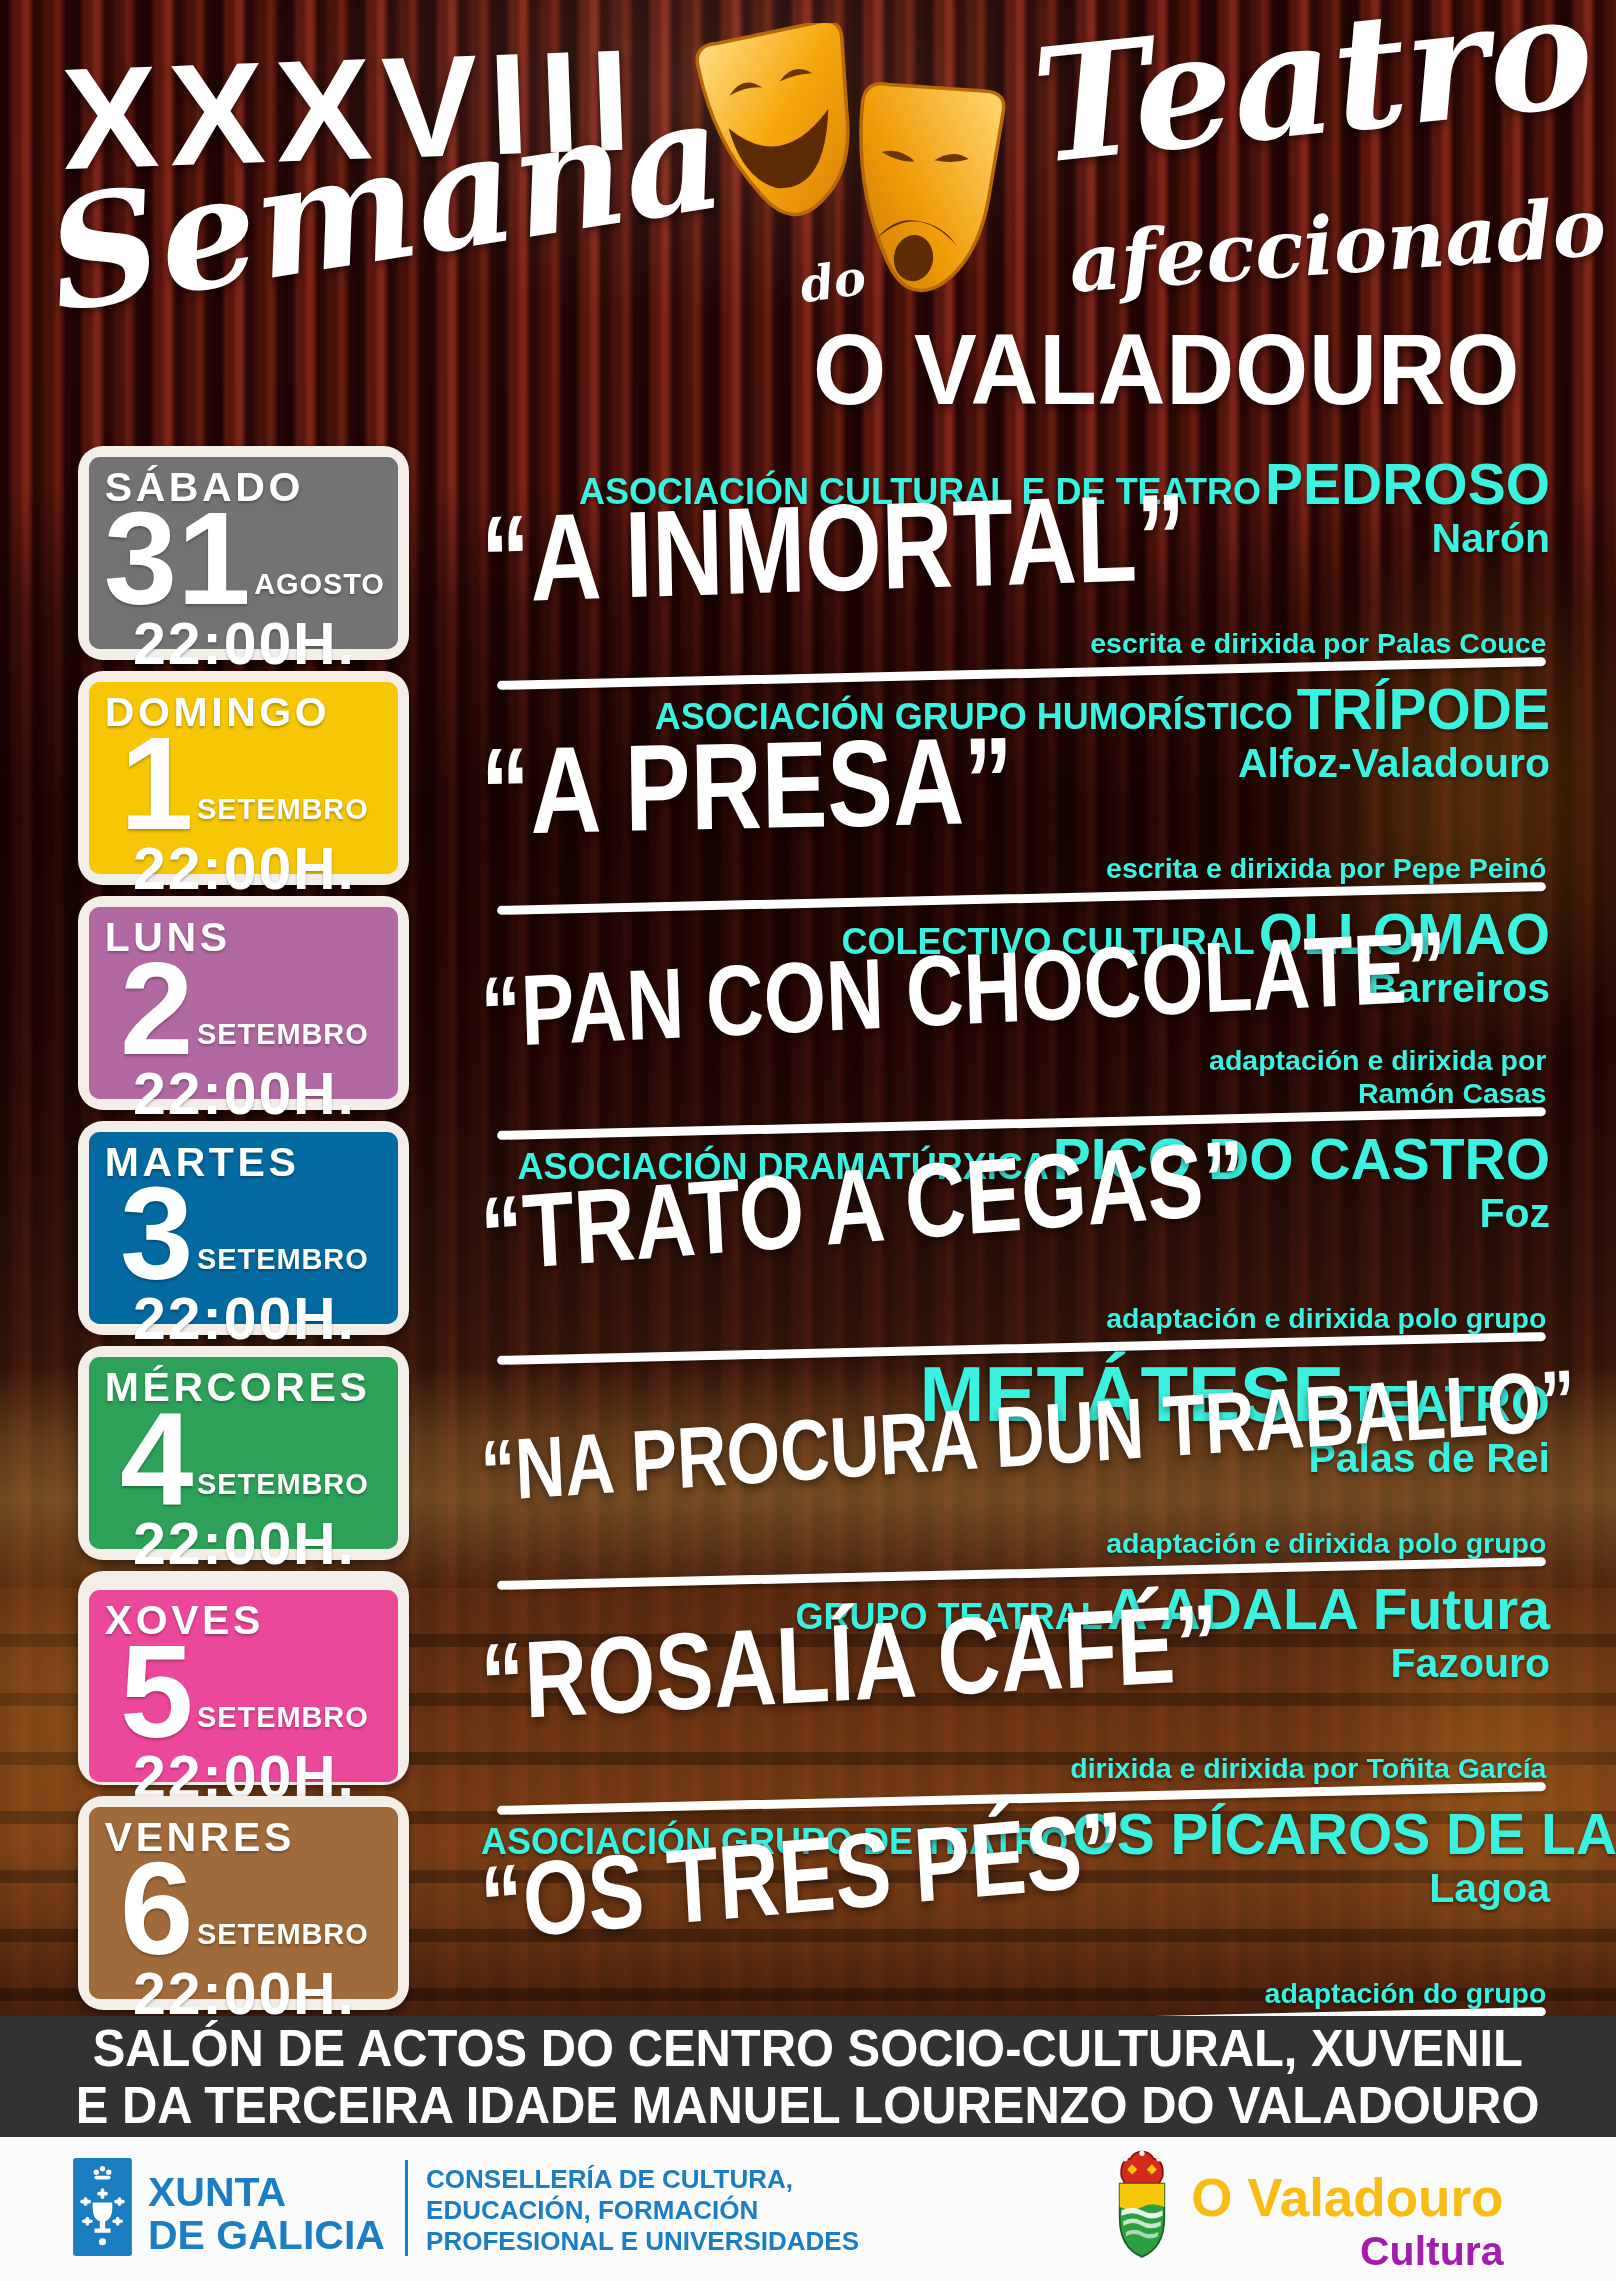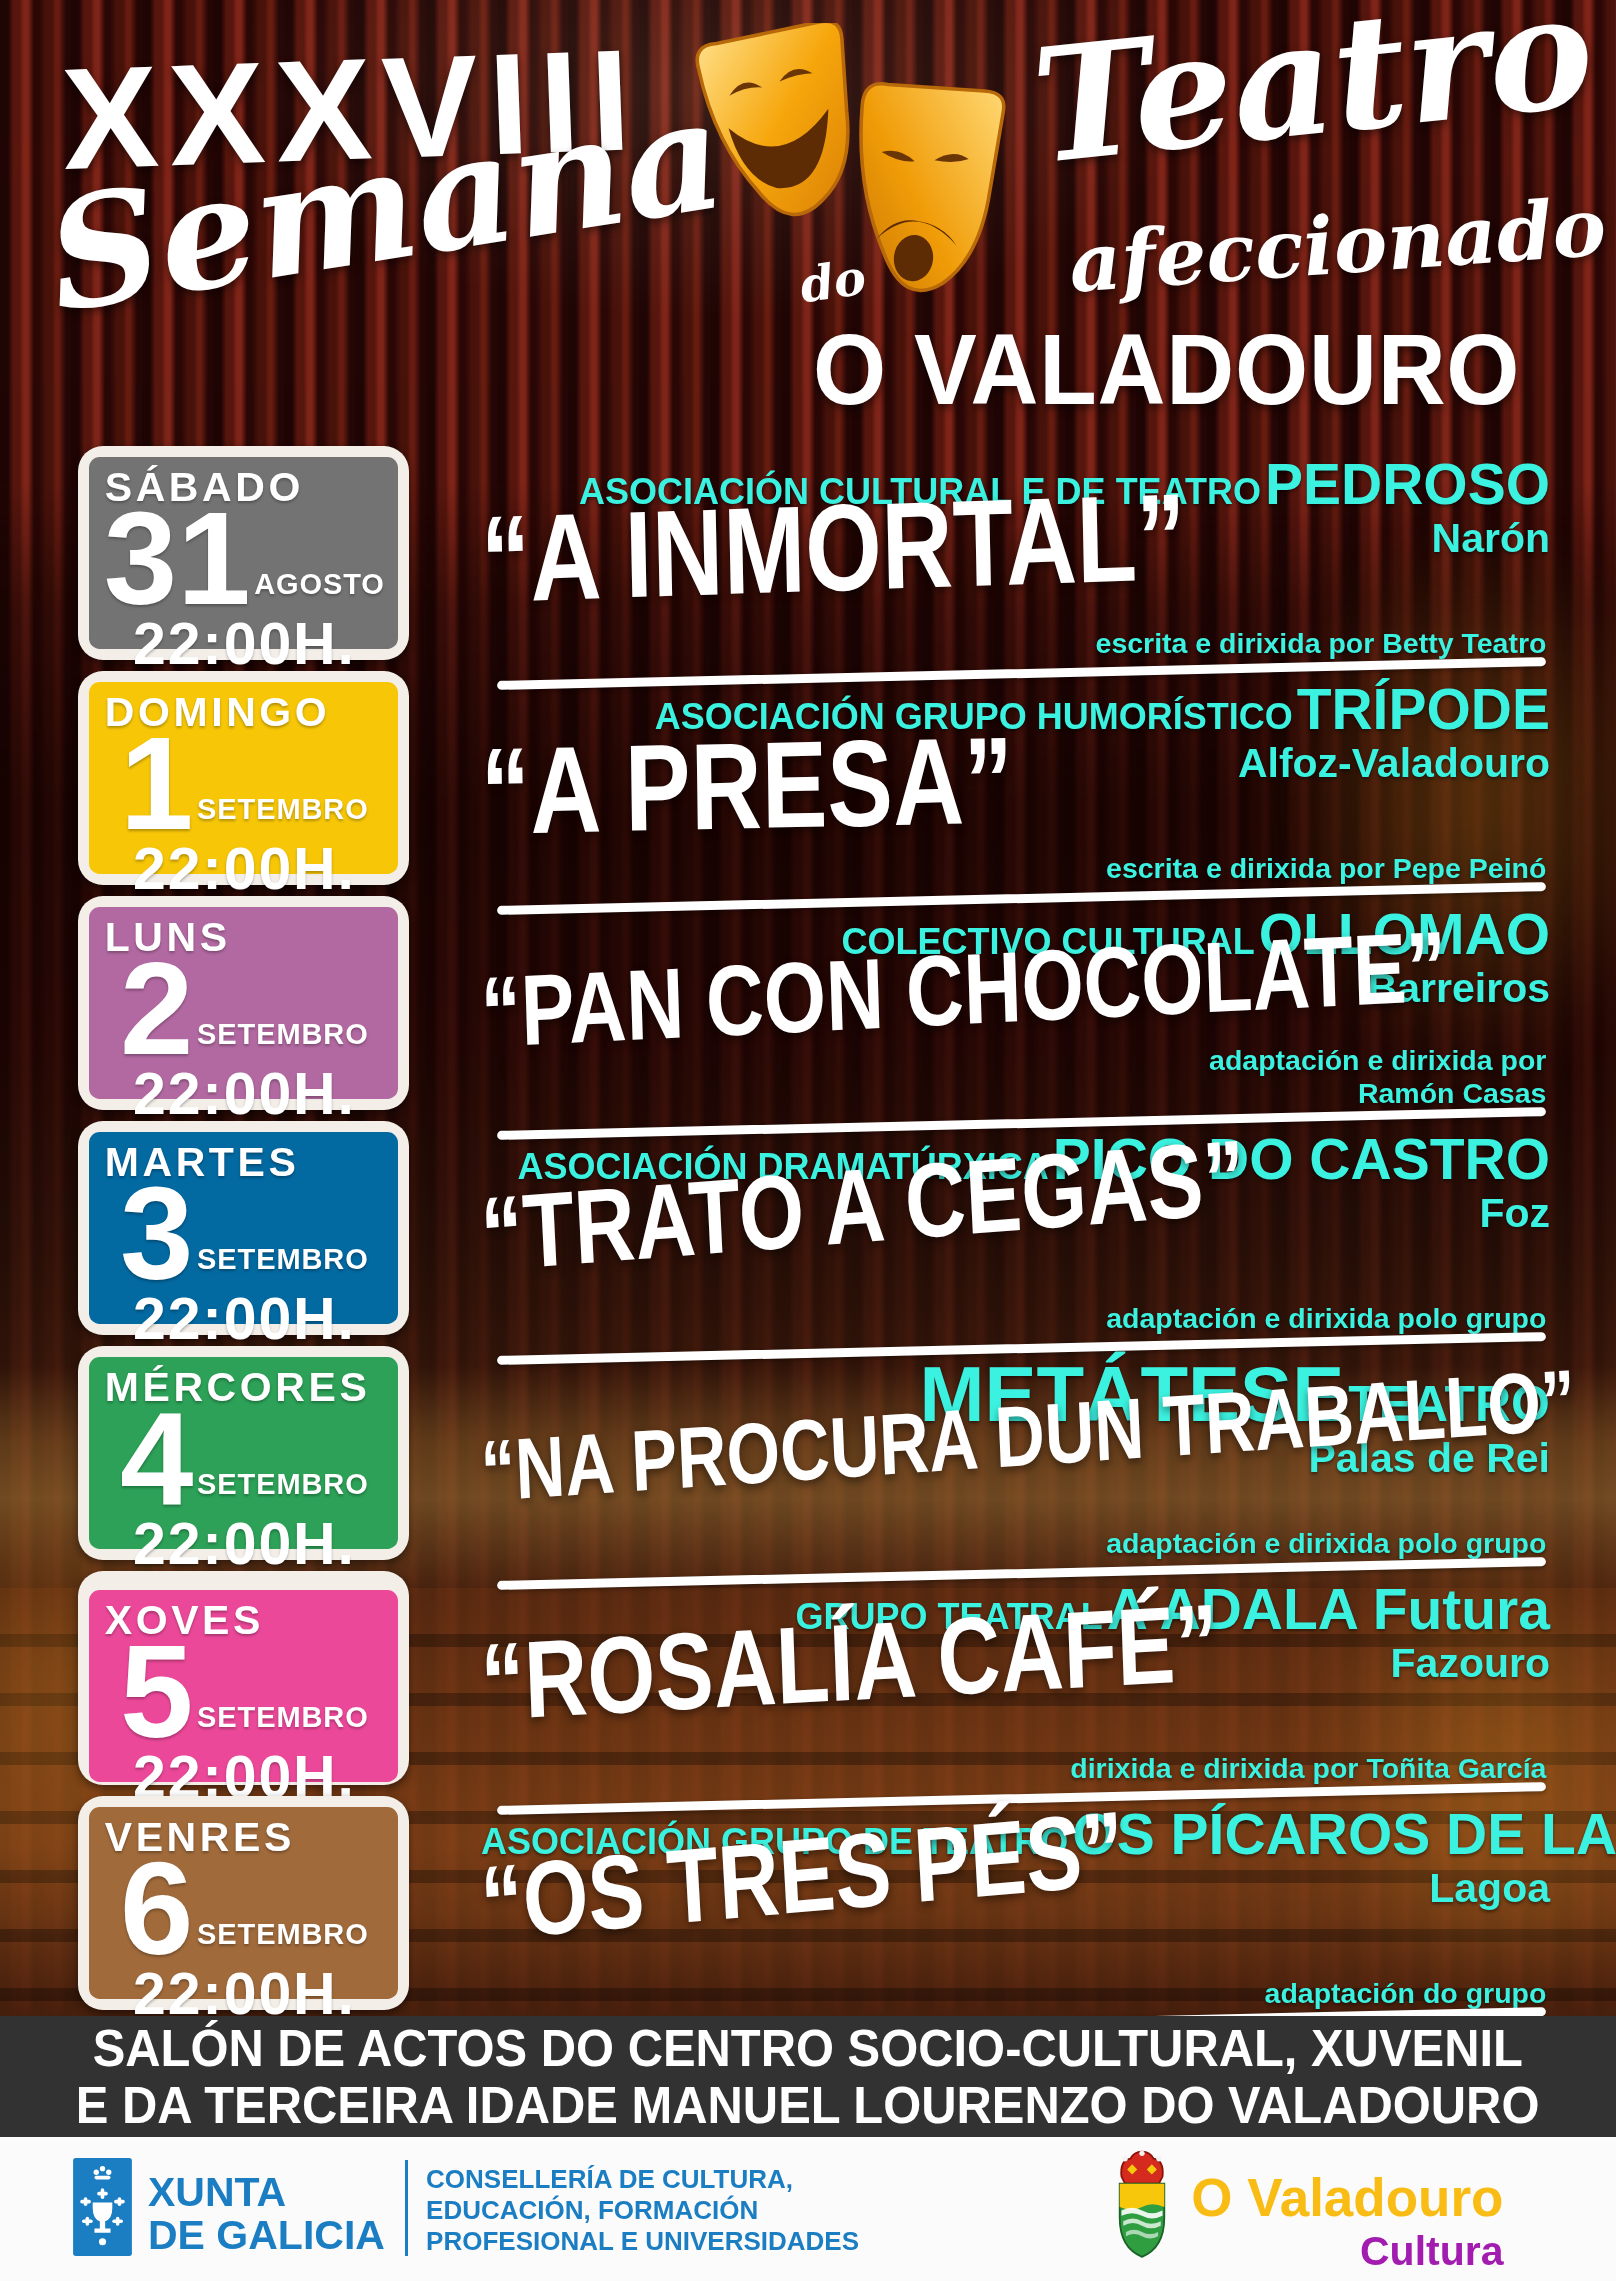--- a/index.html
+++ b/index.html
@@ -150,21 +150,21 @@
             <span class="day-num">31</span>
             <span class="day-month">AGOSTO</span>
           </div>
         <div class="day-time">22:00H.</div>
       </div>
     </div>
     <div class="event">
       <div class="org"><span class="org-small">ASOCIACIÓN CULTURAL E DE TEATRO</span> <span class="org-big">PEDROSO</span></div>
       <div class="town">Narón</div>
       <div class="play">“A INMORTAL”</div>
-      <div class="credits">escrita e dirixida por Betty Teatro</div>
+      <div class="credits">escrita e dirixida por Palas Couce</div>
     </div>
     <div class="sep"></div>
   </div>
 
   <div class="row row-2">
     <div class="daycard">
       <div class="daycard-inner" style="background-color: rgb(246, 198, 7);">
         <div class="day-name">DOMINGO</div>
         <div class="day-mid">
             <span class="day-num">1</span>

